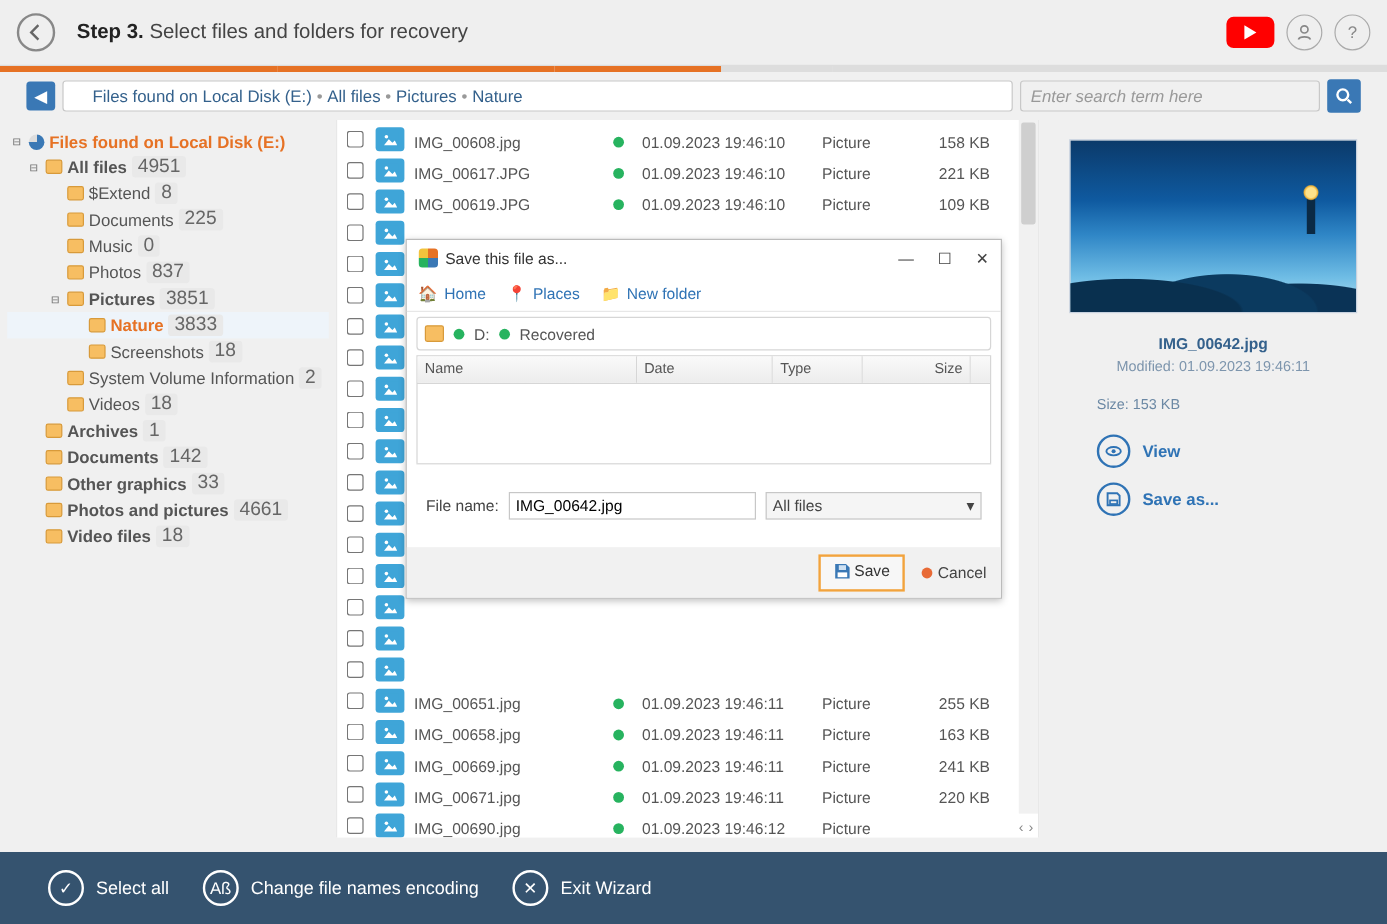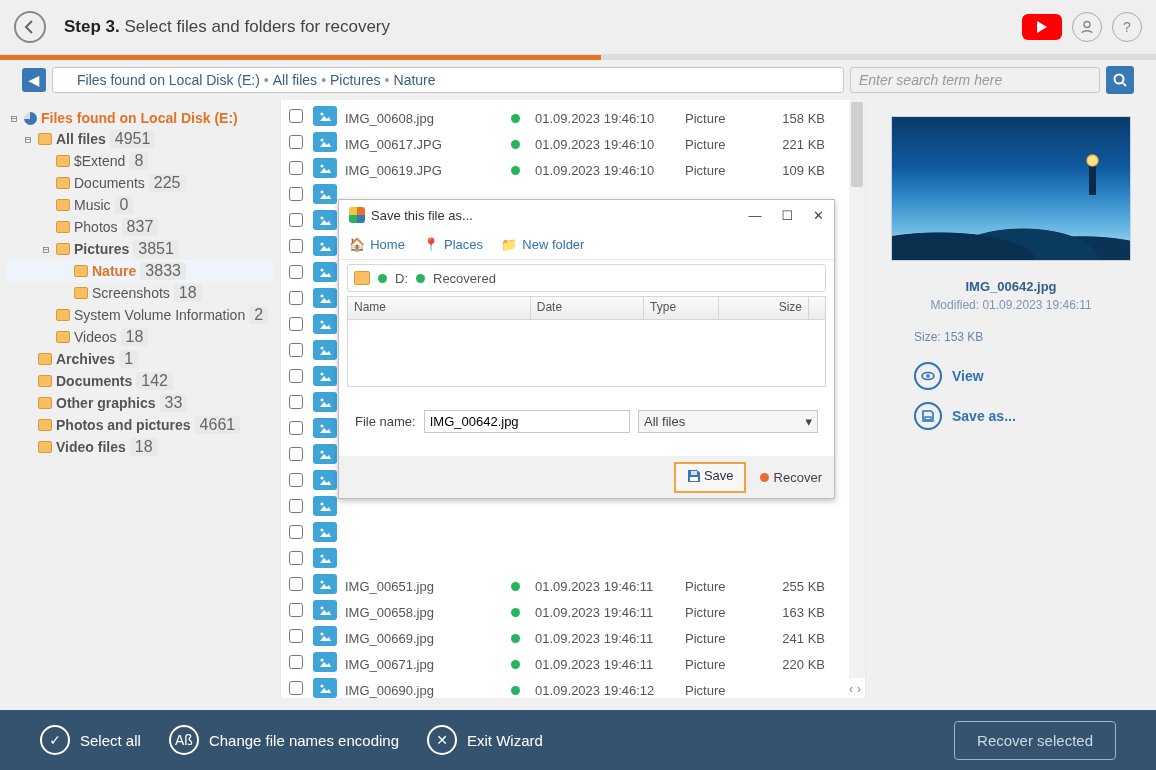--- a/index.html
+++ b/index.html
@@ -662,32 +662,31 @@
     <div class="savebtn">
       <span><svg width="16" height="16" viewBox="0 0 16 16">
             <path d="M2 2h9l3 3v9H2z" fill="#3a78b5"></path>
             <rect x="4" y="9" width="8" height="4" fill="#fff"></rect>
             <rect x="5" y="3" width="6" height="4" fill="#cfe1f2"></rect>
           </svg></span>
       <span>Save</span>
     </div>
     <div class="cancel">
         <span class="dotr"></span>
-        <span>Recover</span>
+        <span>Cancel</span>
       </div>
   </div>
 </div>
 
 <div class="bottombar">
   <div class="bb-item">
       <span class="bb-ico">✓</span>
       <span>Select all</span>
     </div>
   <div class="bb-item">
       <span class="bb-ico">Aß</span>
       <span>Change file names encoding</span>
     </div>
   <div class="bb-item">
       <span class="bb-ico">✕</span>
       <span>Exit Wizard</span>
     </div>
-  <div class="recover">Recover selected</div>
 </div>
 
 </body></html>

